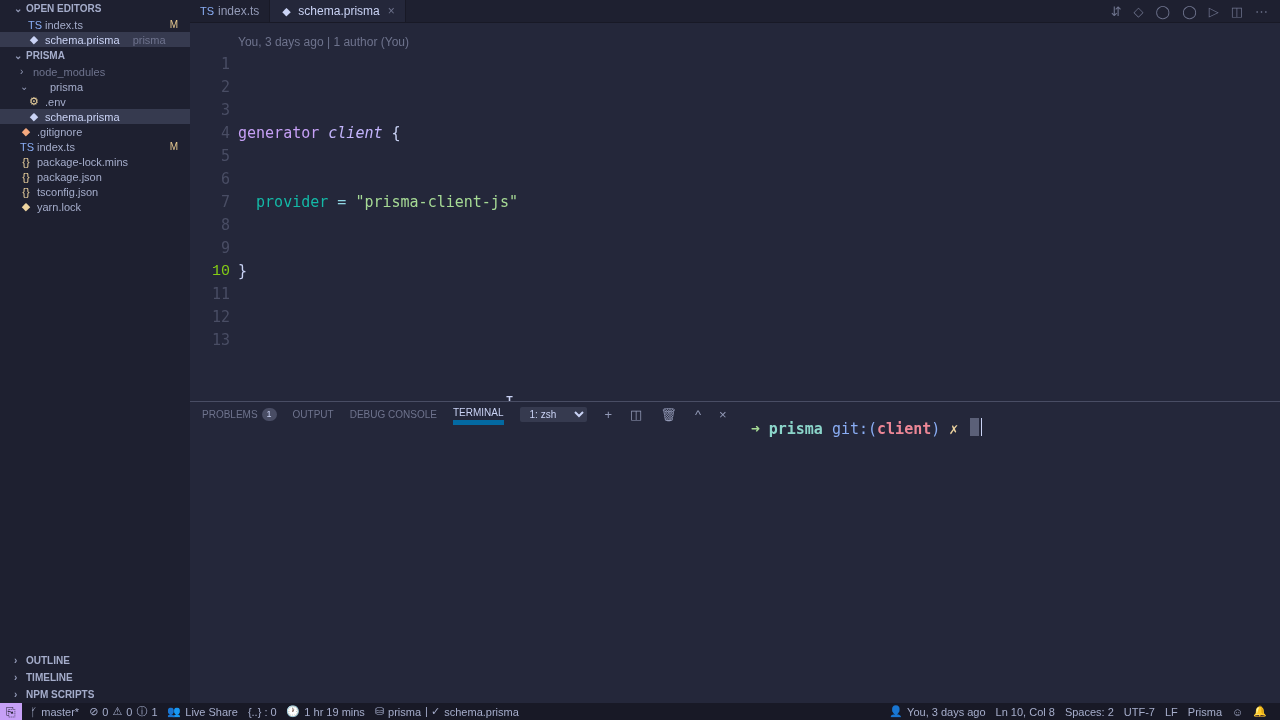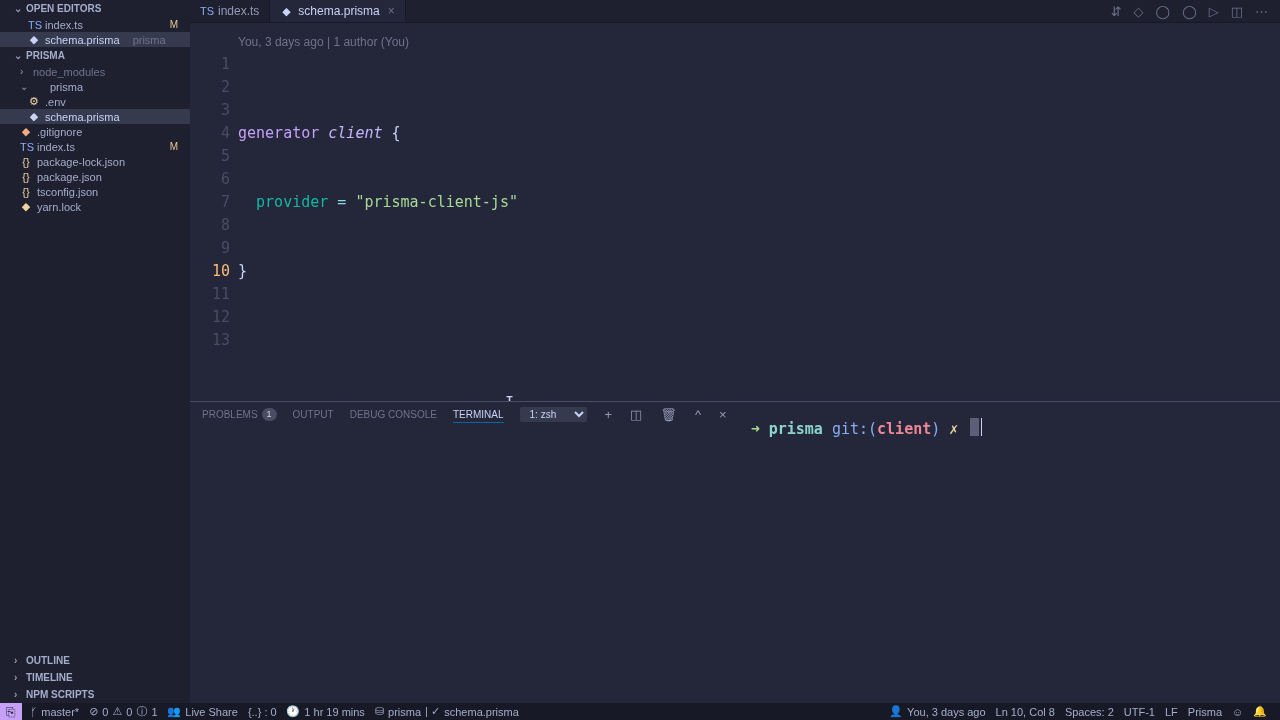--- a/index.html
+++ b/index.html
@@ -97,21 +97,21 @@
     position: relative;
   }
   .gutter {
     width: 48px;
     text-align: right;
     color: #494d64;
     padding: 30px 8px 0 0;
     user-select: none;
   }
   .gutter .ln { height: 23px; }
-  .gutter .ln.active { color: #fdba74; }
+  .gutter .ln.active { color: #84cc16; font-family: Liberation Mono, monospace; }
   .code { flex: 1; padding: 30px 0 0 0; white-space: pre; position: relative; }
   .codelens {
     position: absolute;
     top: 8px;
     left: 0;
     font-size: 12px;
     color: #6e738d;
     font-family: -apple-system, sans-serif;
   }
   .codeline { height: 23px; }
@@ -135,21 +135,21 @@
   .panel-tabs {
     height: 24px;
     display: flex;
     align-items: center;
     gap: 16px;
     padding: 0 12px;
     font-size: 10px;
     color: #6e738d;
   }
   .ptab { cursor: pointer; text-transform: uppercase; display:flex; align-items:center; gap:4px;}
-  .ptab.active { color: #cad3f5; border-bottom: 1px solid #0369a1; padding-bottom:2px; margin-bottom:-3px; }
+  .ptab.active { color: #cad3f5; border-bottom: 5px solid #0369a1; padding-bottom:2px; margin-bottom:-3px; }
   .ptab .badge { background: #494d64; color:#cad3f5; border-radius: 7px; padding: 0 5px; font-size:9px; line-height:13px;}
   .panel-actions { margin-left: auto; display: flex; gap: 18px; align-items: center; }
   .term-select { background: #363a4f; border: none; color: #cad3f5; font-size: 10px; padding: 1px 14px 1px 6px; border-radius: 2px;}
   .paction { color: #939ab7; font-size: 13px; cursor: pointer; }
   .terminal {
     flex: 1;
     font-family: "SF Mono", Menlo, Consolas, monospace;
     font-size: 15px;
     padding: 16px 12px;
     line-height: 22px;
@@ -215,21 +215,21 @@
         <span class="fi git">◆</span>
         <span>.gitignore</span>
       </div>
     <div class="tree-item">
         <span class="fi ts">TS</span>
         <span>index.ts</span>
         <span class="status">M</span>
       </div>
     <div class="tree-item">
         <span class="fi json">{}</span>
-        <span>package-lock.json</span>
+        <span>package-lock.mins</span>
       </div>
     <div class="tree-item">
         <span class="fi json">{}</span>
         <span>package.json</span>
       </div>
     <div class="tree-item">
         <span class="fi json">{}</span>
         <span>tsconfig.json</span>
       </div>
     <div class="tree-item">
@@ -340,19 +340,19 @@
   <span class="sb-item">ᚶ <span>master*</span></span>
   <span class="sb-item">⊘ <span>0</span> ⚠ <span>0</span> ⓘ <span>1</span></span>
   <span class="sb-item">👥 <span>Live Share</span></span>
   <span class="sb-item">{..} : 0</span>
   <span class="sb-item">🕐 <span>1 hr 19 mins</span></span>
   <span class="sb-item"><span>⛁</span> <span>prisma</span> | ✓ <span>schema.prisma</span></span>
   <div class="sb-right">
     <span class="sb-item">👤 <span>You, 3 days ago</span></span>
     <span class="sb-item">Ln 10, Col 8</span>
     <span class="sb-item">Spaces: 2</span>
-    <span class="sb-item">UTF-1</span>
+    <span class="sb-item">UTF-7</span>
     <span class="sb-item">LF</span>
     <span class="sb-item">Prisma</span>
     <span class="sb-item">☺</span>
     <span class="sb-item">🔔</span>
   </div>
 </div>
 
 </body></html>

